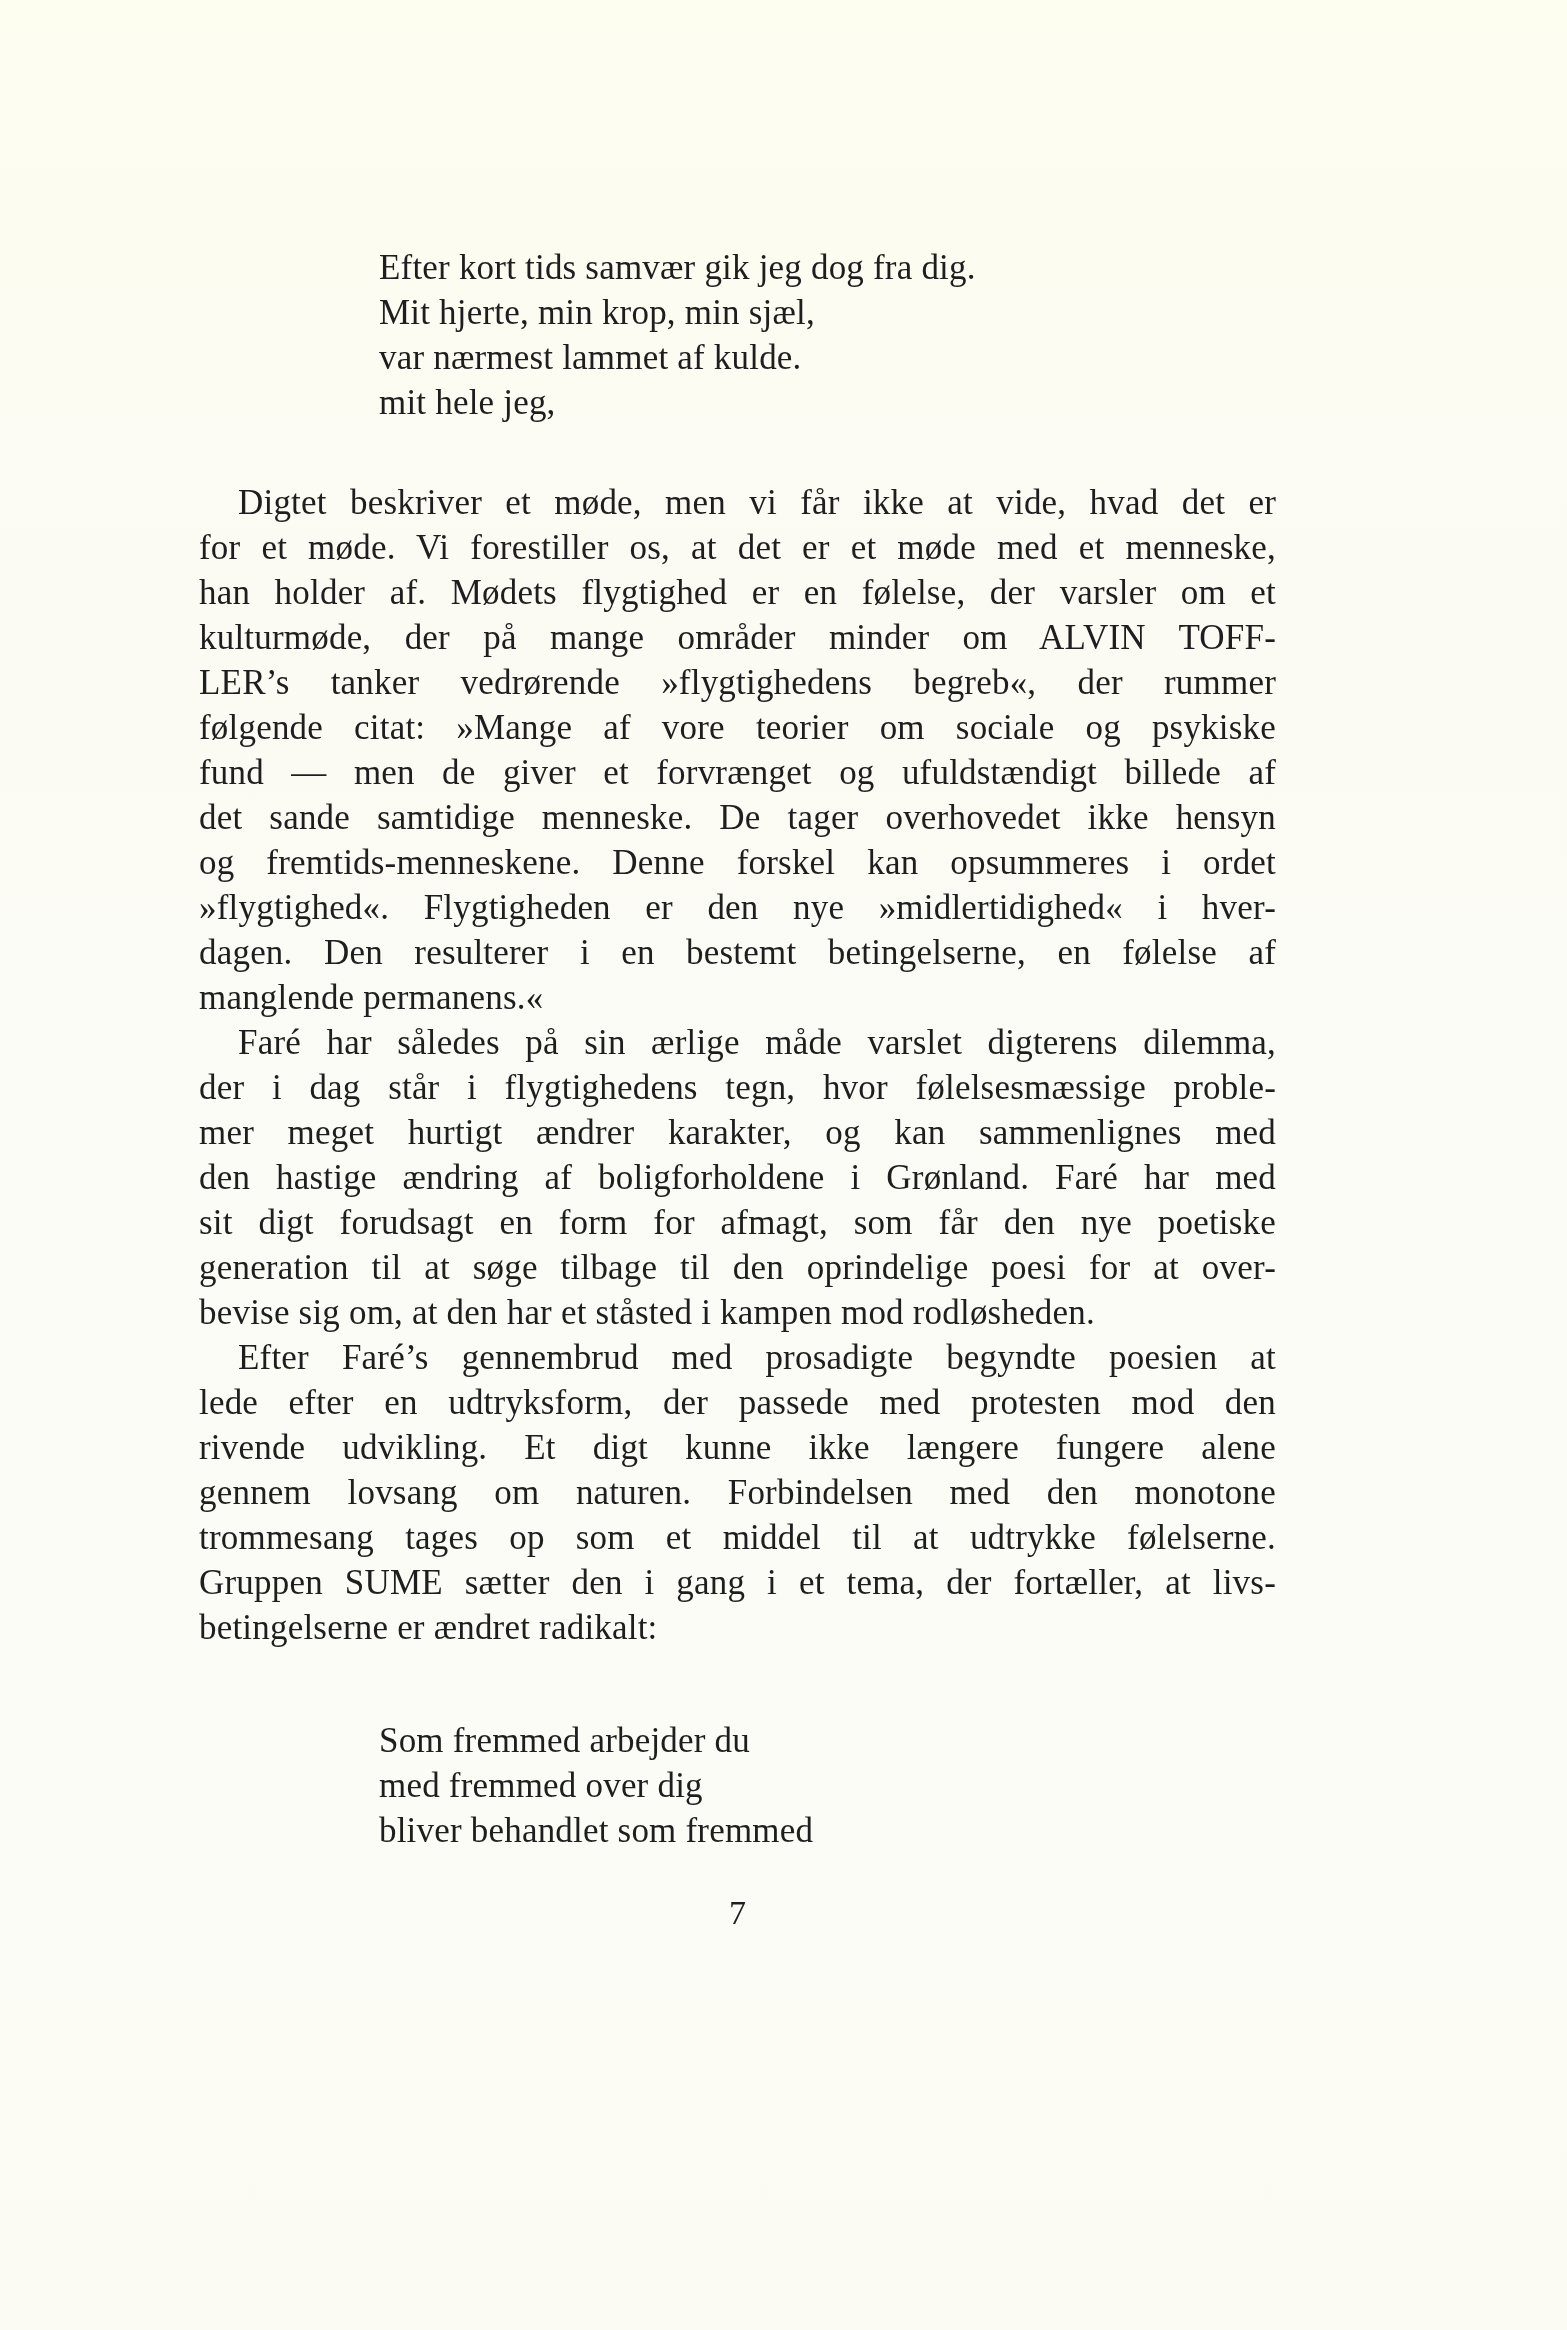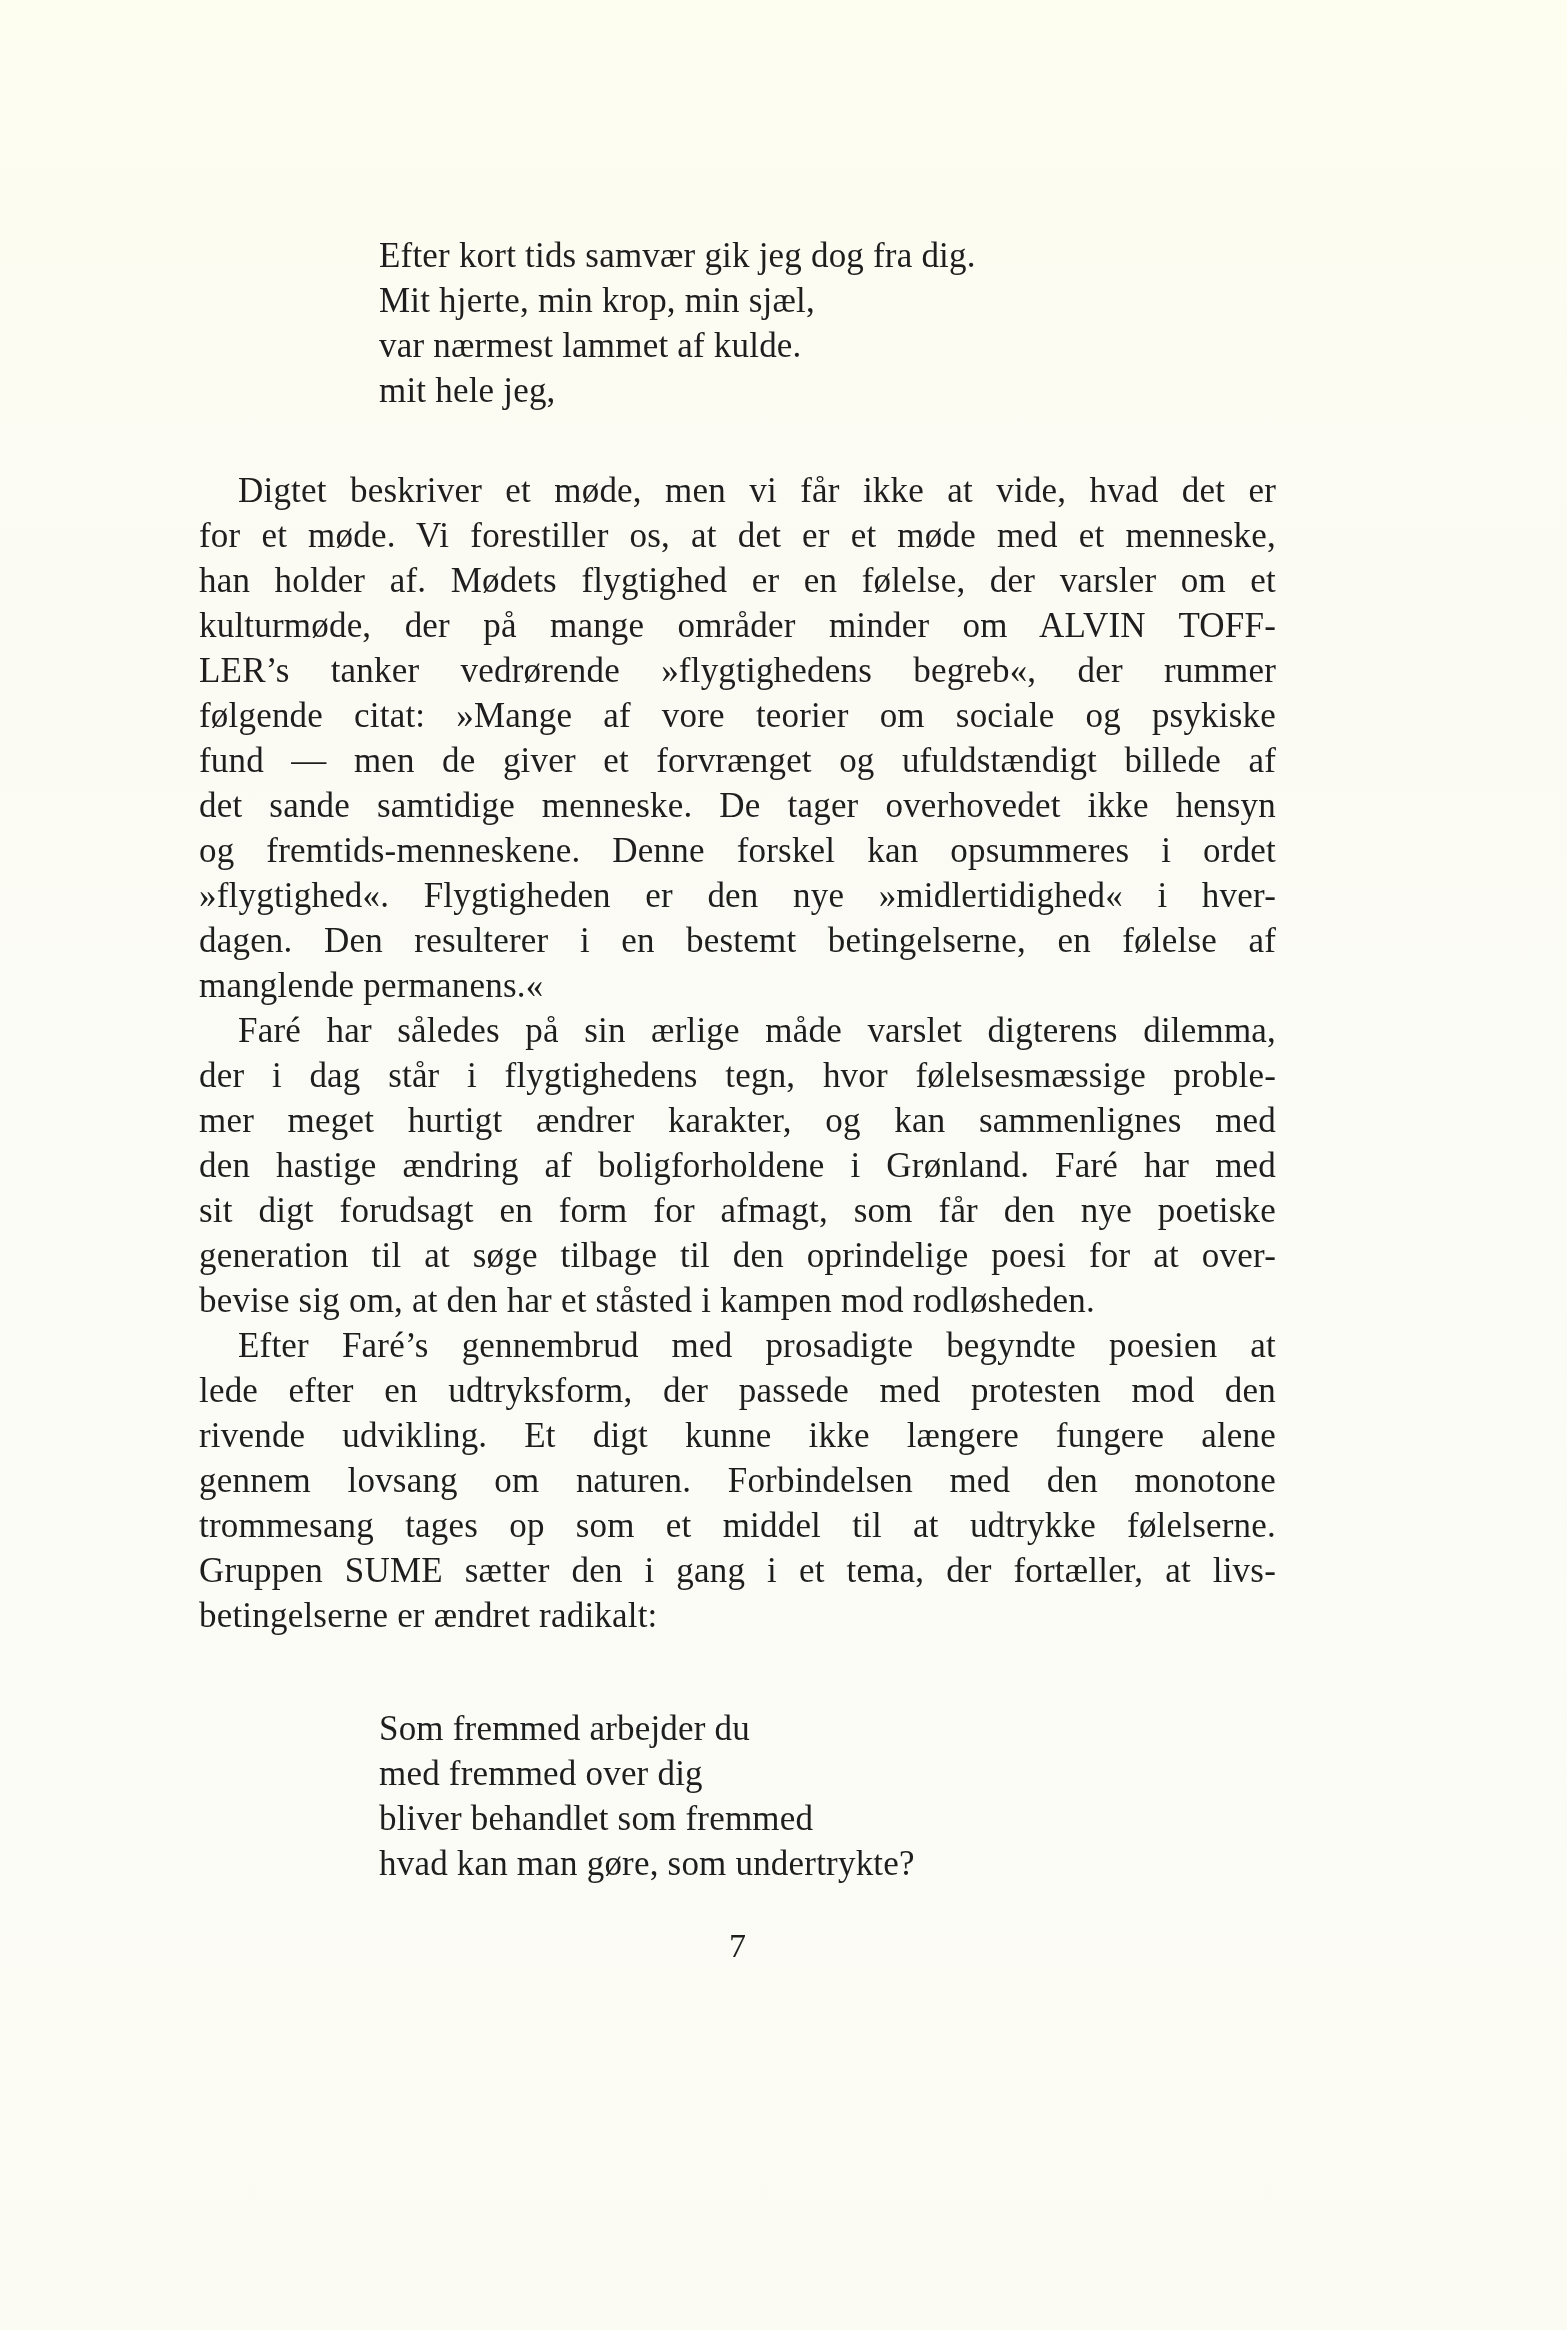--- a/index.html
+++ b/index.html
@@ -42,20 +42,21 @@
   }
   .para .line.first {
     text-indent: 39px;
   }
   .poem .line {
     text-align: left;
   }
   .poem-top {
     margin-left: 180px;
     margin-bottom: 55px;
+    margin-top: 12px;
   }
   .poem-bottom {
     margin-left: 180px;
     margin-top: 68px;
   }
   .page-number {
     margin-top: 37px;
     text-align: center;
     font-size: 34px;
   }
@@ -104,19 +105,18 @@
       <div class="line">gennem lovsang om naturen. Forbindelsen med den monotone</div>
       <div class="line">trommesang tages op som et middel til at udtrykke følelserne.</div>
       <div class="line">Gruppen SUME sætter den i gang i et tema, der fortæller, at livs-</div>
       <div class="line last">betingelserne er ændret radikalt:</div>
     </div>
 
   <div class="poem poem-bottom">
       <div class="line">Som fremmed arbejder du</div>
       <div class="line">med fremmed over dig</div>
       <div class="line">bliver behandlet som fremmed</div>
-      <div class="line last">hvad kan man gøre, som undertrykte?</div>
     </div>
 
   <div class="page-number">7</div>
 
 </div>
 
 
 </body></html>

